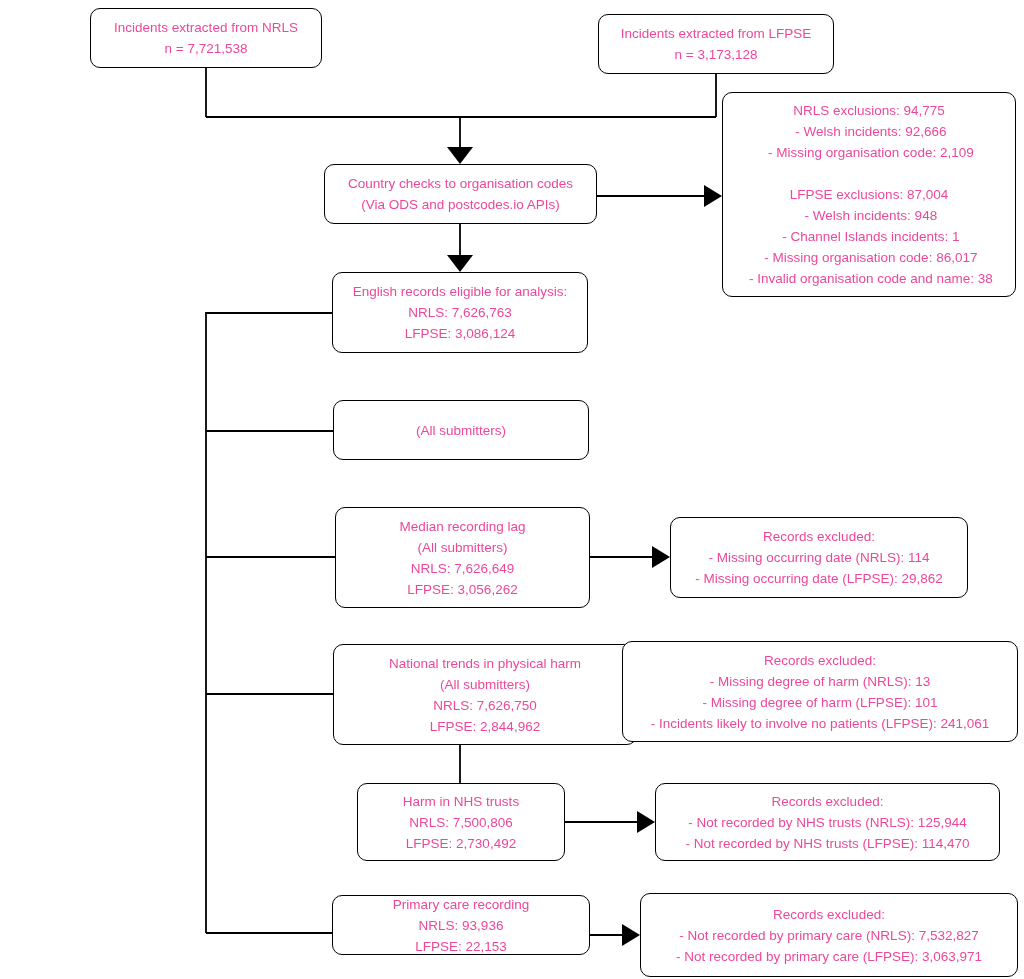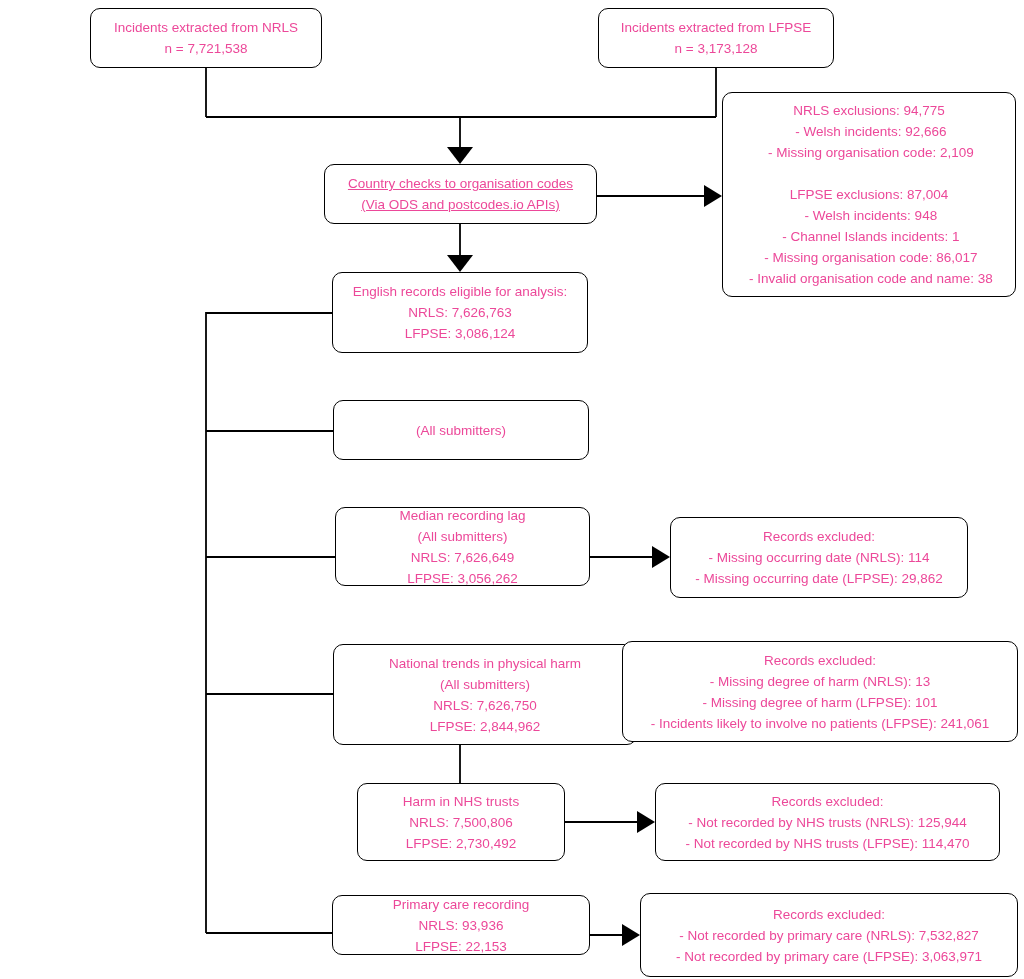--- a/index.html
+++ b/index.html
@@ -82,26 +82,26 @@
 
     <line x1="590" y1="935" x2="624" y2="935"></line>
     <polygon points="622,924 622,946 640,935"></polygon>
   </svg>
 
   <div class="box" style="left:90px; top:8px; width:232px; height:60px;">
       <div class="line">Incidents extracted from NRLS</div>
       <div class="line">n = 7,721,538</div>
     </div>
 
-  <div class="box" style="left:598px; top:8px; width:236px; height:60px;">
+  <div class="box" style="left:598px; top:14px; width:236px; height:60px;">
       <div class="line">Incidents extracted from LFPSE</div>
       <div class="line">n = 3,173,128</div>
     </div>
 
-  <div class="box" style="left:324px; top:164px; width:273px; height:60px;text-decoration:underline;">
+  <div class="box" style="left:324px; top:164px; width:273px; height:60px;">
       <div class="line">Country checks to organisation codes</div>
       <div class="line">(Via ODS and postcodes.io APIs)</div>
     </div>
 
   <div class="box left-align" style="left:722px; top:92px; width:294px; height:205px;">
       <div class="line">NRLS exclusions: 94,775</div>
       <div class="line"> - Welsh incidents: 92,666</div>
       <div class="line"> - Missing organisation code: 2,109</div>
       <div class="line"></div>
       <div class="line">LFPSE exclusions: 87,004</div>
@@ -114,21 +114,21 @@
   <div class="box" style="left:332px; top:272px; width:256px; height:81px;">
       <div class="line">English records eligible for analysis:</div>
       <div class="line">NRLS: 7,626,763</div>
       <div class="line">LFPSE: 3,086,124</div>
     </div>
 
   <div class="box" style="left:333px; top:400px; width:256px; height:60px;">
       <div class="line">(All submitters)</div>
     </div>
 
-  <div class="box" style="left:335px; top:507px; width:255px; height:79px;">
+  <div class="box" style="left:335px; top:507px; width:255px; height:101px;">
       <div class="line">Median recording lag</div>
       <div class="line">(All submitters)</div>
       <div class="line">NRLS: 7,626,649</div>
       <div class="line">LFPSE: 3,056,262</div>
     </div>
 
   <div class="box left-align" style="left:670px; top:517px; width:298px; height:81px;">
       <div class="line">Records excluded:</div>
       <div class="line">- Missing occurring date (NRLS): 114</div>
       <div class="line">- Missing occurring date (LFPSE): 29,862</div>

